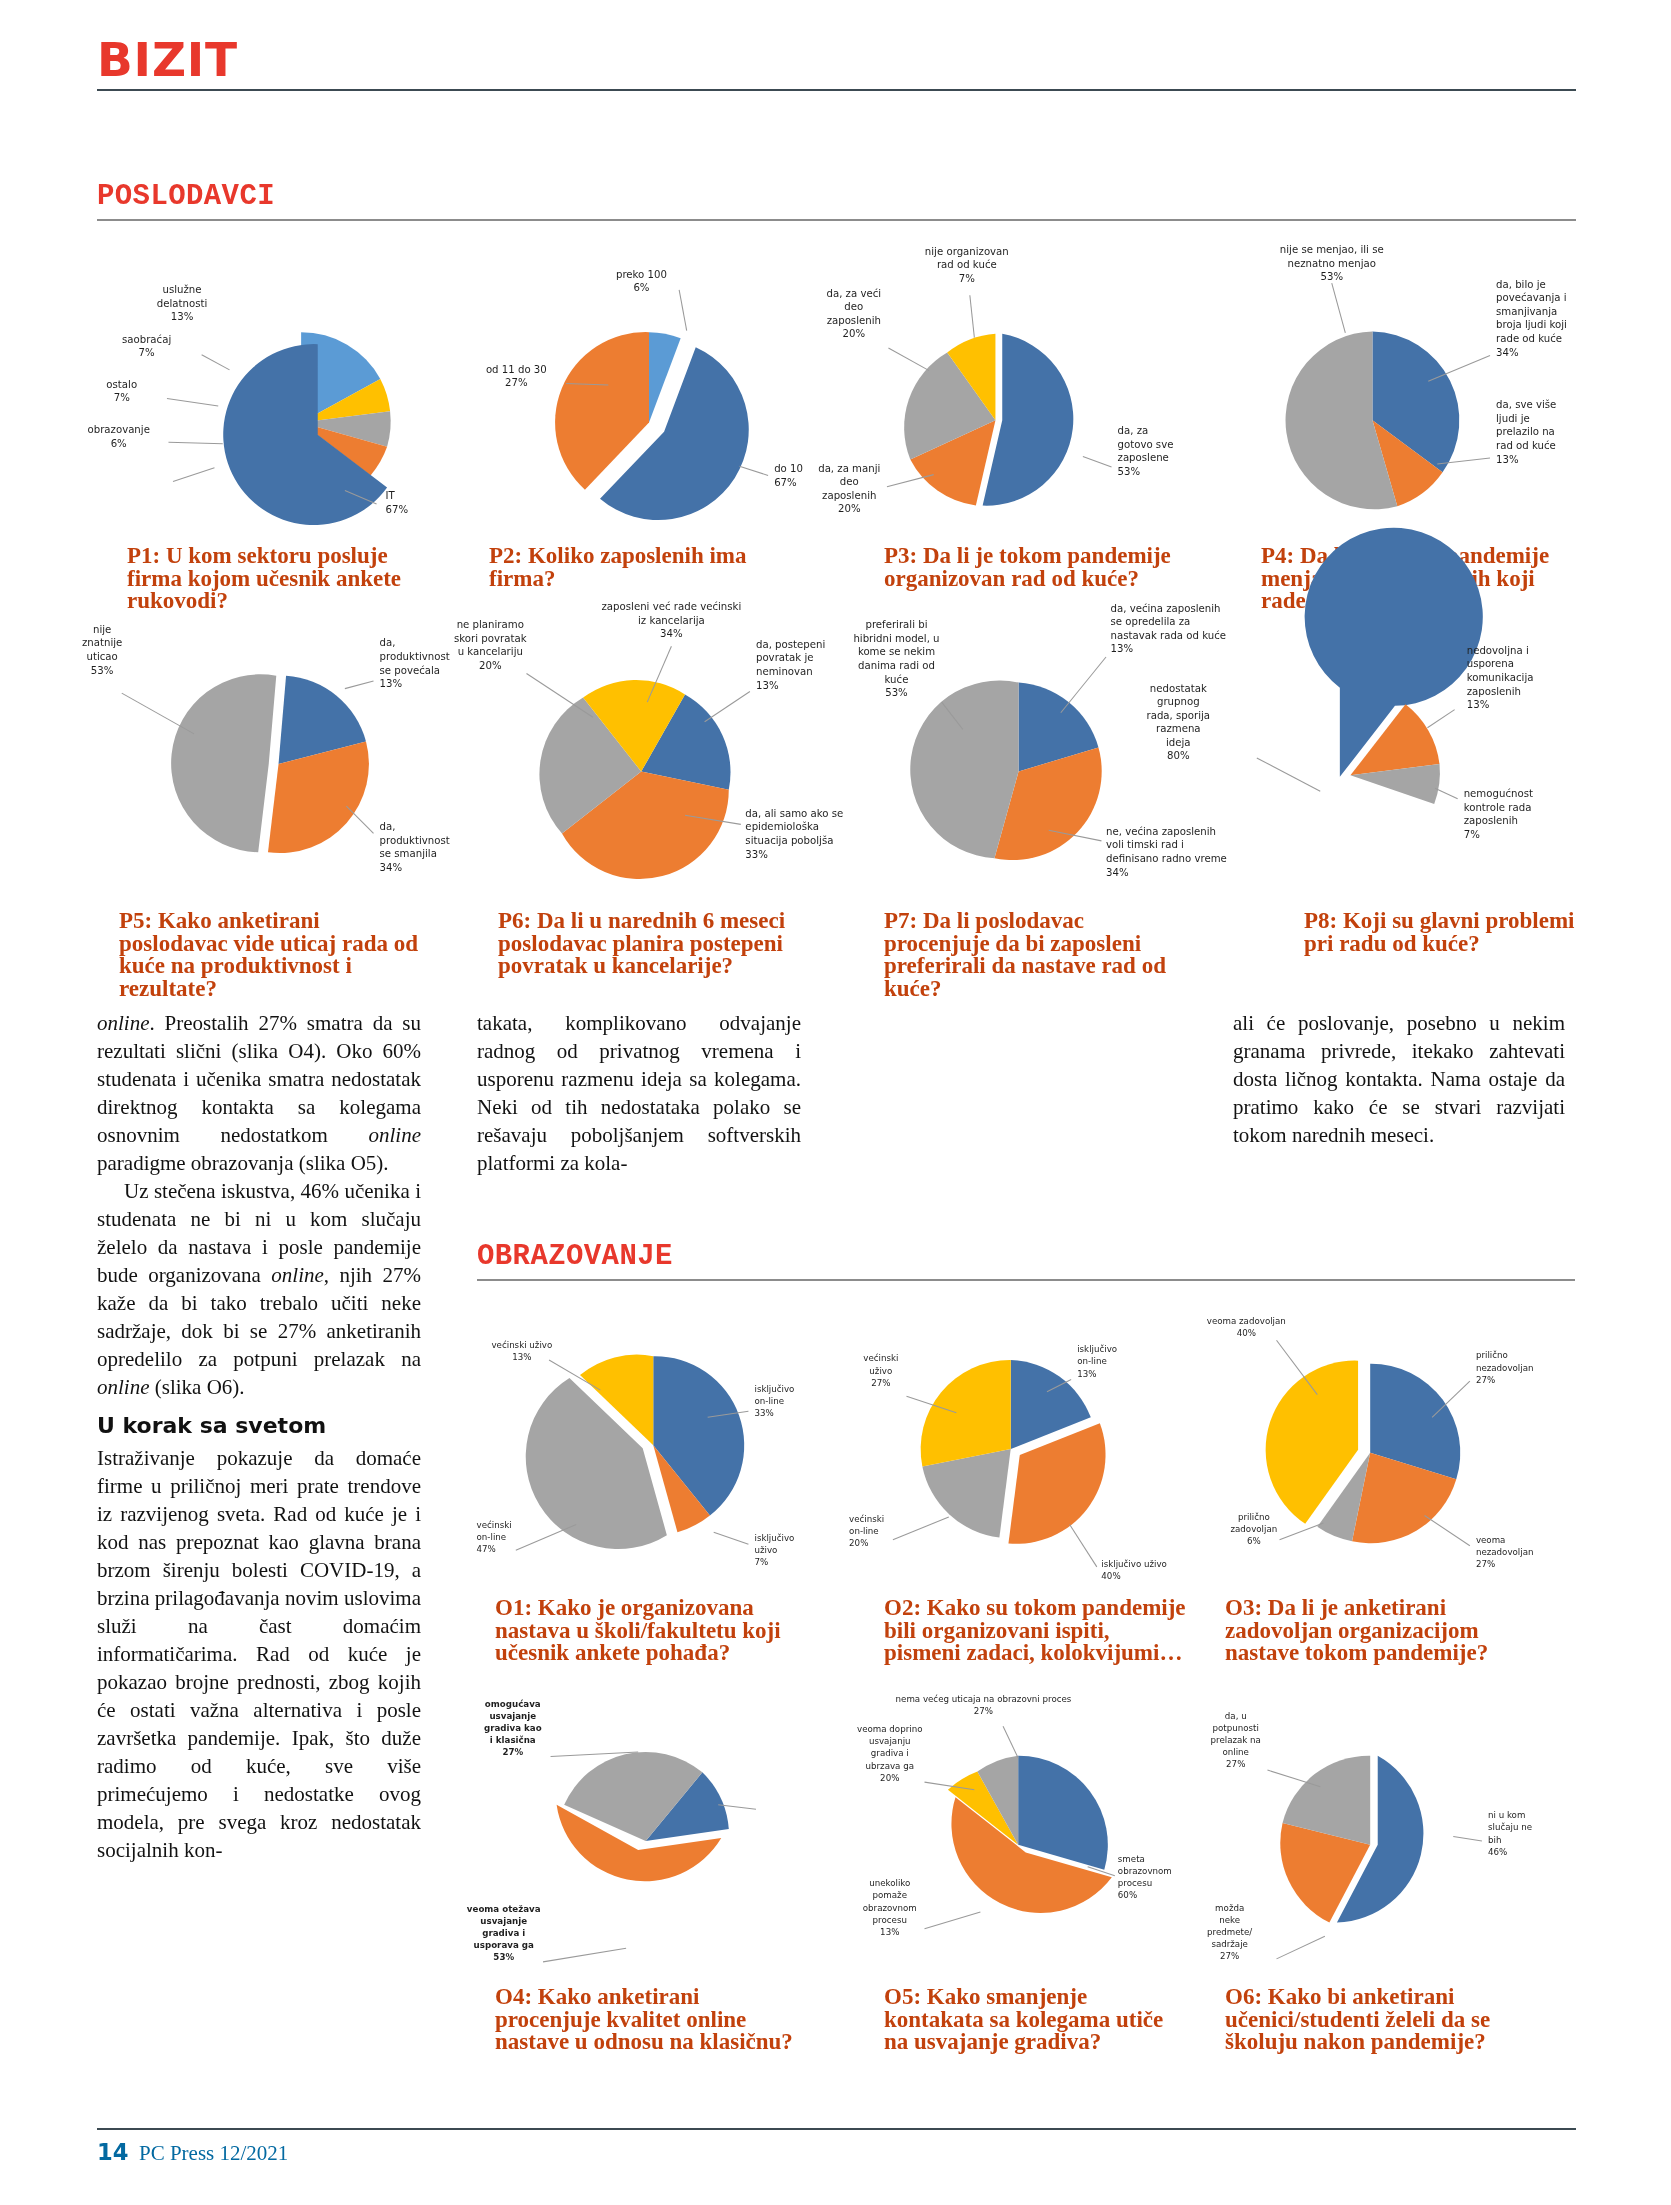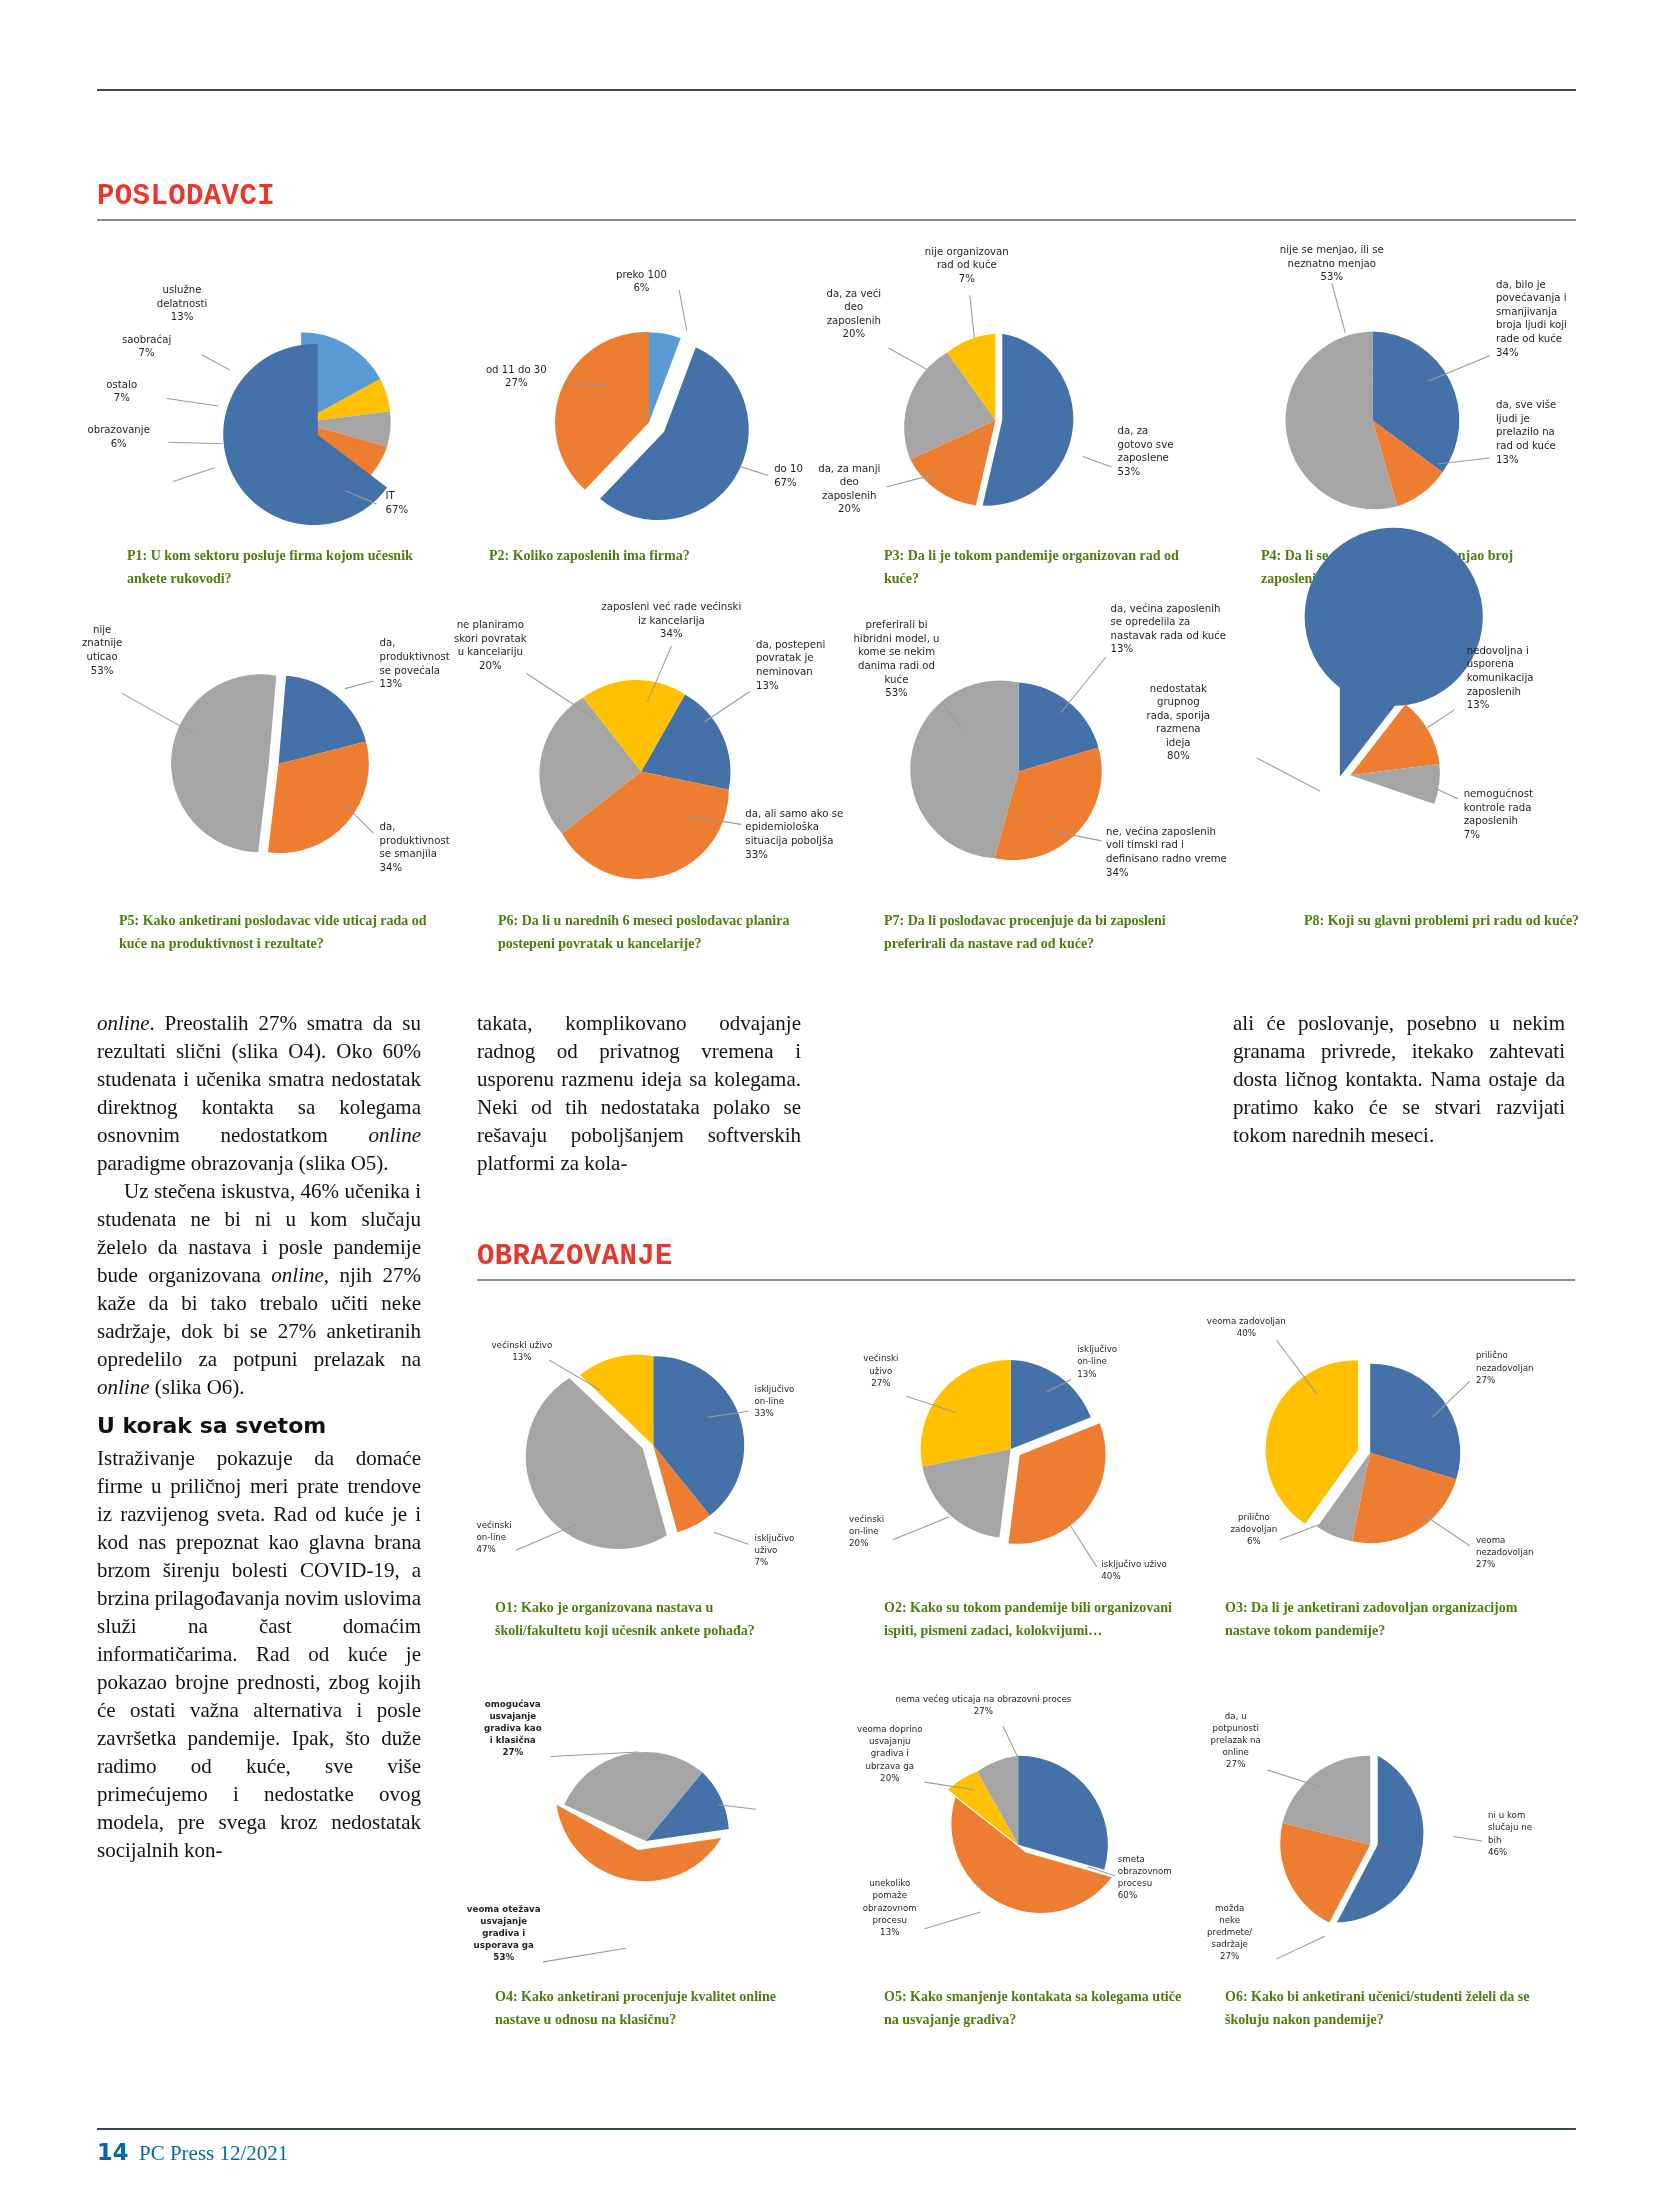--- a/index.html
+++ b/index.html
@@ -32,21 +32,21 @@
     line-height:32px;
   }
   .sect .r { margin-top:6px; height:2.3px; background:#8c8c8c; }
 
   
   .chart { position:absolute; }
   .chart svg { display:block; overflow:visible; }
   .cap {
     position:absolute;
     font-family:"Liberation Serif", serif;
-    font-weight:bold; font-size:14px; line-height:22.6px; color:#4d7c0f;
+    font-weight:bold; font-size:23px; line-height:22.6px; color:#c2410c;
   }
 
   
   text.lbl {
     font-family:"DejaVu Sans", sans-serif;
     font-size:13.5px; fill:#1f1f1f;
   }
   text.lbl.xs { font-size:11.5px; }
 
   
@@ -73,20 +73,21 @@
     font-family:"Liberation Serif", serif; font-size:21px; color:#0369a1;
   }
   .footer .pg { font-family:"DejaVu Sans", sans-serif; font-weight:bold; font-size:22.6px; }
 </style>
 </head>
 <body>
 
 <div class="page">
 
   <div class="masthead">
+    <div class="logo">BIZIT</div>
     <div class="rule"></div>
   </div>
 
   <div class="sect" style="left:97px; top:181px; width:1479px;">
     <div class="t">POSLODAVCI</div>
     <div class="r"></div>
   </div>
 
   <div class="chart" style="left:75px; top:249px;">
     <svg width="392" height="302" viewBox="0 0 520 400">

